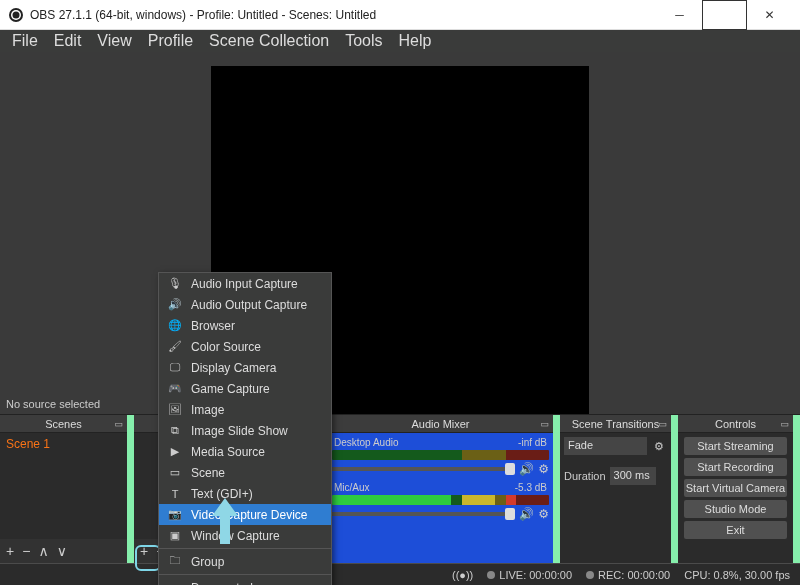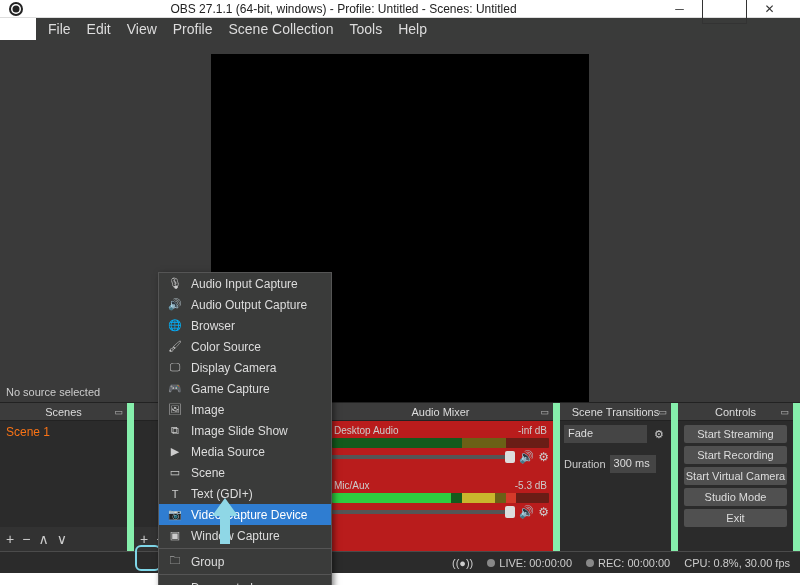--- a/index.html
+++ b/index.html
@@ -1,27 +1,27 @@
 <!DOCTYPE html>
 <html><head>
 <meta charset="utf-8">
 <style>
   * { box-sizing: border-box; margin: 0; padding: 0; font-family: "Segoe UI", Arial, sans-serif; }
   body { width: 800px; height: 585px; background: #fff; overflow: hidden; position: relative; }
 
   
-  .titlebar { height: 18px; background: #fff; display: flex; align-items: center; padding: 0 8px; border-bottom: 1px solid #ddd; text-align: center; }
+  .titlebar { height: 30px; background: #fff; display: flex; align-items: center; padding: 0 8px; border-bottom: 1px solid #ddd; }
   .titlebar .app-icon { width: 16px; height: 16px; margin-right: 6px; }
   .titlebar .title { font-size: 12px; color: #222; flex: 1; }
   .titlebar .winbtns { display: flex; }
   .titlebar .winbtns div { width: 45px; height: 30px; display: flex; align-items: center; justify-content: center; font-size: 12px; color: #333; }
   .maxbox { width:10px; height:10px; border:1px solid #333; }
 
   
-  .menubar { height: 22px; background: #3a3b3a; display: flex; align-items: center; padding: 0 4px; color: #ddd; font-size: 14px; margin-left: 36px; }
+  .menubar { height: 22px; background: #3a3b3a; display: flex; align-items: center; padding: 0 4px; color: #ddd; font-size: 16px; }
   .menubar span { padding: 0 8px; cursor: default; }
 
   
   .mainarea { height: 362px; background: #3a3a3a; display: flex; align-items: flex-end; justify-content: center; position: relative; }
   .preview { width: 378px; height: 348px; background: #000; margin-top: 6px; }
   .no-source { position: absolute; left: 6px; bottom: 4px; color: #ccc; font-size: 11px; }
 
   
   .panels { height: 149px; background: #2b2b2b; border-top: 1px solid #222; display: flex; }
   .panel { border-right: 7px solid #86efac; display: flex; flex-direction: column; }
@@ -30,21 +30,21 @@
 
   .scenes { width: 134px; }
   .scenes-body { flex:1; background:#2b2b2b; color:#f97316; font-size:12px; padding:4px 6px;}
   .scenes-footer { height: 24px; background:#323232; display:flex; align-items:center; padding:0 6px; gap:8px; color:#ccc; font-size:14px;}
 
   .sources { width: 194px; }
   .sources-body { flex:1; background:#2b2b2b; color:#888; font-size:11px; padding:6px;}
   .sources-footer { height: 24px; background:#323232; display:flex; align-items:center; padding:0 6px; gap:8px; color:#ccc; font-size:14px;}
 
   .mixer { width: 232px; }
-  .mixer-body { flex:1; background:#b91c1c; padding:2px 4px; display:flex; flex-direction:column; gap:12px;}
+  .mixer-body { flex:1; background:#1d4ed8; padding:2px 4px; display:flex; flex-direction:column; gap:2px;}
   .mixer-row { display:flex; flex-direction:column; gap:2px; padding:2px 0;}
   .mixer-label-row { display:flex; justify-content:space-between; color:#ccc; font-size:10px; padding:0 2px;}
   .mixer-meter { height:10px; border-radius:1px; display:flex; overflow:hidden;}
   .meter-seg { height:100%; }
   .meter-green { background:#2ecc40; }
   .meter-greend { background:#145a1c; }
   .meter-yellow { background:#c9b62d; }
   .meter-yellowd { background:#6b6016; }
   .meter-red { background:#d43a2a; }
   .meter-redd { background:#6a1d16; }

